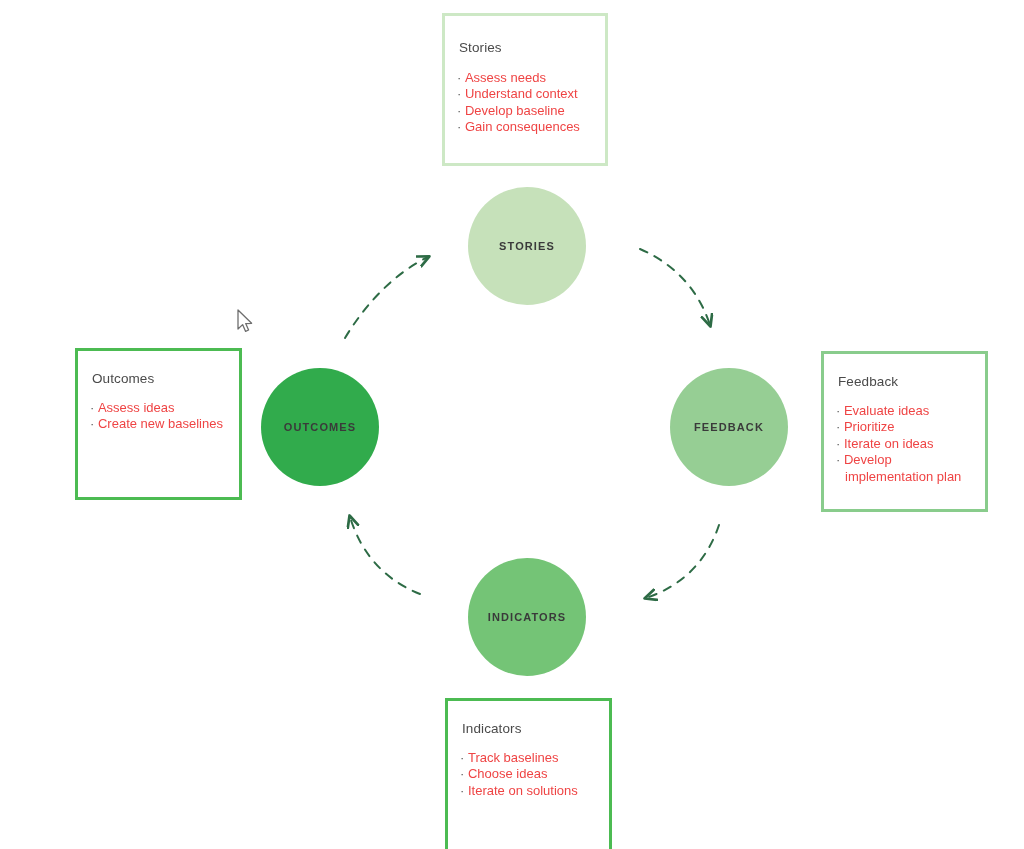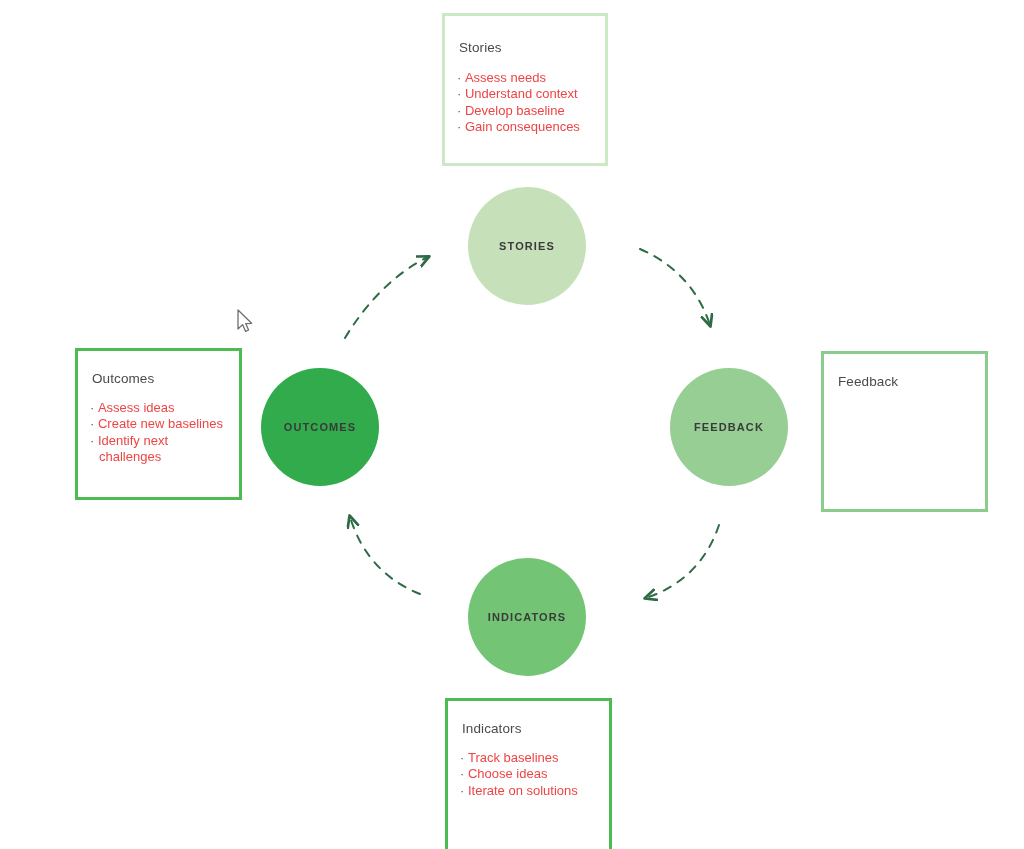--- a/index.html
+++ b/index.html
@@ -150,38 +150,43 @@
     <ul class="box-list">
       <li>Assess needs</li>
       <li>Understand context</li>
       <li>Develop baseline</li>
       <li>Gain consequences</li>
     </ul>
   </div>
 
   <div class="infobox" id="box-feedback" style="border-color: rgb(137, 204, 140);">
     <div class="box-title">Feedback</div>
+    <ul class="box-list">
+      <li>Evaluate ideas</li>
+      <li>Prioritize</li>
+      <li>Iterate on ideas</li>
+      <li>Develop
+implementation plan</li>
+    </ul>
   </div>
 
   <div class="infobox" id="box-indicators" style="border-color: rgb(76, 187, 82);">
     <div class="box-title">Indicators</div>
     <ul class="box-list">
       <li>Track baselines</li>
       <li>Choose ideas</li>
       <li>Iterate on solutions</li>
     </ul>
   </div>
 
   <div class="infobox" id="box-outcomes" style="border-color: rgb(76, 187, 82);">
     <div class="box-title">Outcomes</div>
     <ul class="box-list">
       <li>Assess ideas</li>
       <li>Create new baselines</li>
-      <li>Identify next
-challenges</li>
     </ul>
   </div>
 
   <svg id="cursor" viewBox="0 0 20 28" xmlns="http://www.w3.org/2000/svg" style="left: 235px; top: 308px;">
     <path d="M3,2 L3,21 L7.6,16.6 L10.6,23.4 L13.6,22.0 L10.7,15.6 L16.6,15.3 Z" fill="#ffffff" stroke="#6e6e6e" stroke-width="1.3" stroke-linejoin="round"></path>
   </svg>
 
 </div>
 
 </body></html>

